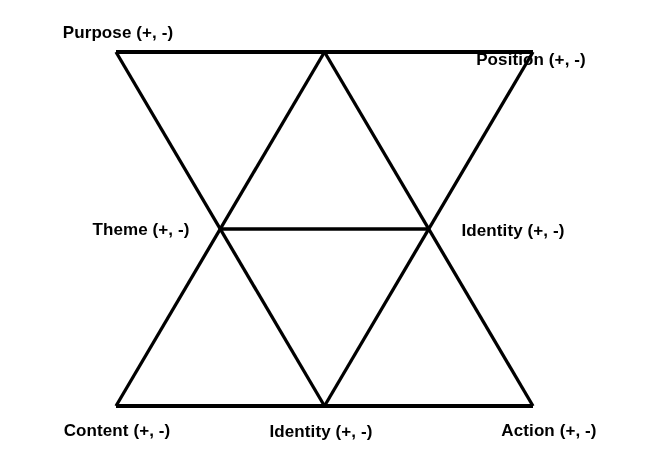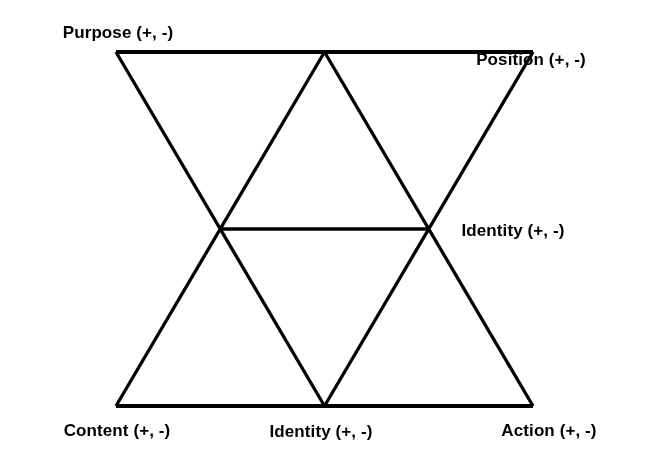--- a/index.html
+++ b/index.html
@@ -68,18 +68,19 @@
 
     <line class="edge edge-diagonal" x1="324.5" y1="52" x2="116" y2="406"></line>
 
     <line class="edge edge-diagonal" x1="324.5" y1="52" x2="533" y2="406"></line>
 
     <line class="edge edge-diagonal" x1="533" y1="52" x2="324.5" y2="406"></line>
   </svg>
 
   <div class="node-label lbl-purpose">Purpose (+, -)</div>
   <div class="node-label lbl-position">Position (+, -)</div>
+  <div class="node-label lbl-theme">Theme (+, -)</div>
   <div class="node-label lbl-identity">Identity (+, -)</div>
   <div class="node-label lbl-content">Content (+, -)</div>
   <div class="node-label lbl-program">Identity (+, -)</div>
   <div class="node-label lbl-action">Action (+, -)</div>
 
 </div>
 
 </body></html>

